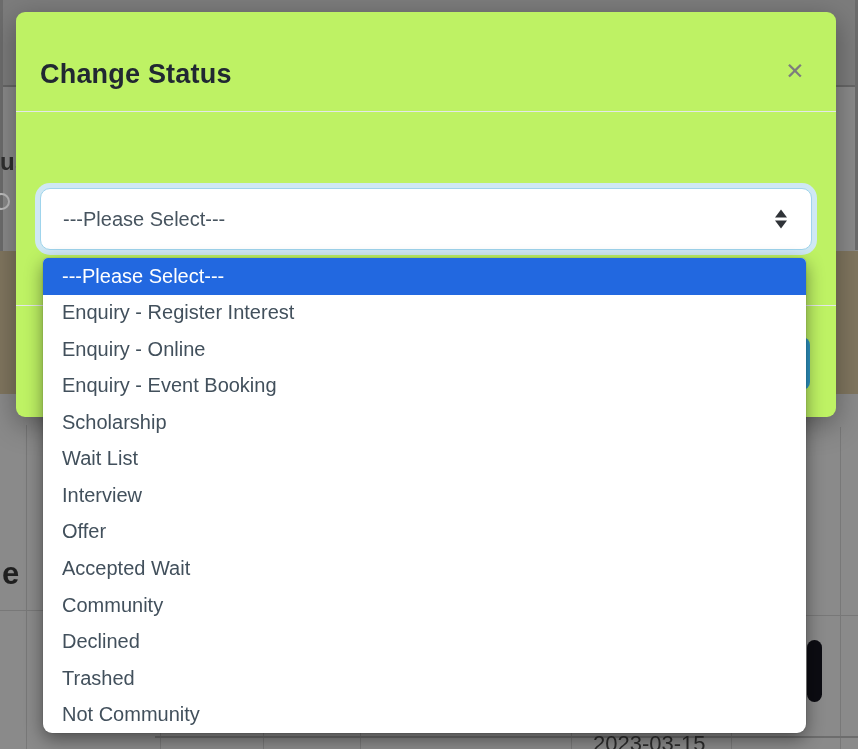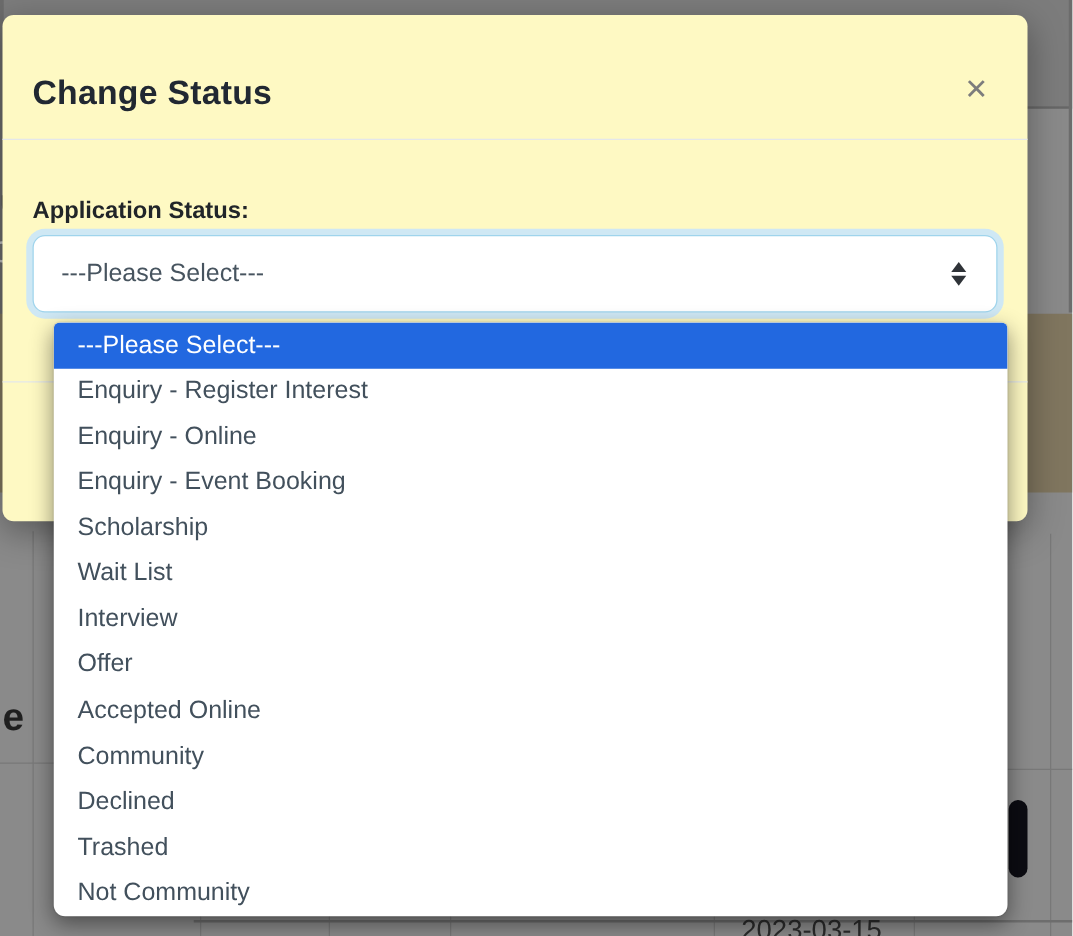--- a/index.html
+++ b/index.html
@@ -26,22 +26,22 @@
   .v731 { left:731px; top:733px; height:16px; }
   .v840 { left:840px; top:427px; height:322px; }
   .hline { height:1px; background:#787878; }
   .h610 { left:0; top:610px; width:44px; }
   .h615 { left:806px; top:615px; width:52px; }
   .h737 { left:155px; top:736px; width:703px; height:2px; background:#6d6d6d; }
   .date-cell { left:593px; top:731px; font-size:22px; color:#2b2b2b; }
   .dark-thumb { left:807px; top:640px; width:15px; height:62px; background:var(--dark-btn); border-radius:8px; z-index:2; }
 
   
-  .modal { position:absolute; left:2px; top:12px; width:820px; height:405px;
-           background:#fef9c3; border-radius:9px; box-shadow:0 8px 28px rgba(0,0,0,.35); z-index:10; }
+  .modal { position:absolute; left:16px; top:12px; width:820px; height:405px;
+           background:#bef264; border-radius:9px; box-shadow:0 8px 28px rgba(0,0,0,.35); z-index:10; }
   .modal-header { position:absolute; left:0; top:0; width:100%; height:100px;
                   border-bottom:1px solid #e4e7ea; }
   .modal-title { position:absolute; left:24px; top:47px; font-size:27px; font-weight:600; color:#212832; letter-spacing:.2px; }
   .close-btn { position:absolute; right:24px; top:42px; width:34px; height:34px; background:none; border:none;
                font-size:23px; color:#7d7d7d; cursor:pointer; line-height:34px; text-align:center; }
   .status-label { position:absolute; left:24px; top:146px; font-size:19px; font-weight:600; color:#212529; }
   .select-box { position:absolute; left:24px; top:176px; width:772px; height:62px; background:#fff;
                 border:1px solid #9fd4ec; border-radius:10px;
                 box-shadow:0 0 0 5px var(--ring); display:flex; align-items:center; cursor:pointer; }
   .select-value { padding-left:22px; font-size:20px; color:#47545f; }
@@ -90,21 +90,20 @@
 
   <div class="bd date-cell">2023-03-15</div>
   <div class="bd dark-thumb"></div>
 
   <div class="modal">
     <div class="modal-header">
       <div class="modal-title">Change Status</div>
       <button class="close-btn"><span>✕</span></button>
     </div>
 
-    <div class="status-label">Application Status:</div>
 
     <div class="select-box">
       <span class="select-value">---Please Select---</span>
       <span class="select-arrows">
         <span class="tri tri-up"></span>
         <span class="tri tri-down"></span>
       </span>
     </div>
 
     <div class="modal-footer">
@@ -114,20 +113,20 @@
 
   <div class="dd-panel" id="dd-panel">
       <div class="dd-option selected">---Please Select---</div>
       <div class="dd-option">Enquiry - Register Interest</div>
       <div class="dd-option">Enquiry - Online</div>
       <div class="dd-option">Enquiry - Event Booking</div>
       <div class="dd-option">Scholarship</div>
       <div class="dd-option">Wait List</div>
       <div class="dd-option">Interview</div>
       <div class="dd-option">Offer</div>
-      <div class="dd-option">Accepted Online</div>
+      <div class="dd-option">Accepted Wait</div>
       <div class="dd-option">Community</div>
       <div class="dd-option">Declined</div>
       <div class="dd-option">Trashed</div>
       <div class="dd-option">Not Community</div>
     </div>
 
 </div>
 
 </body></html>

